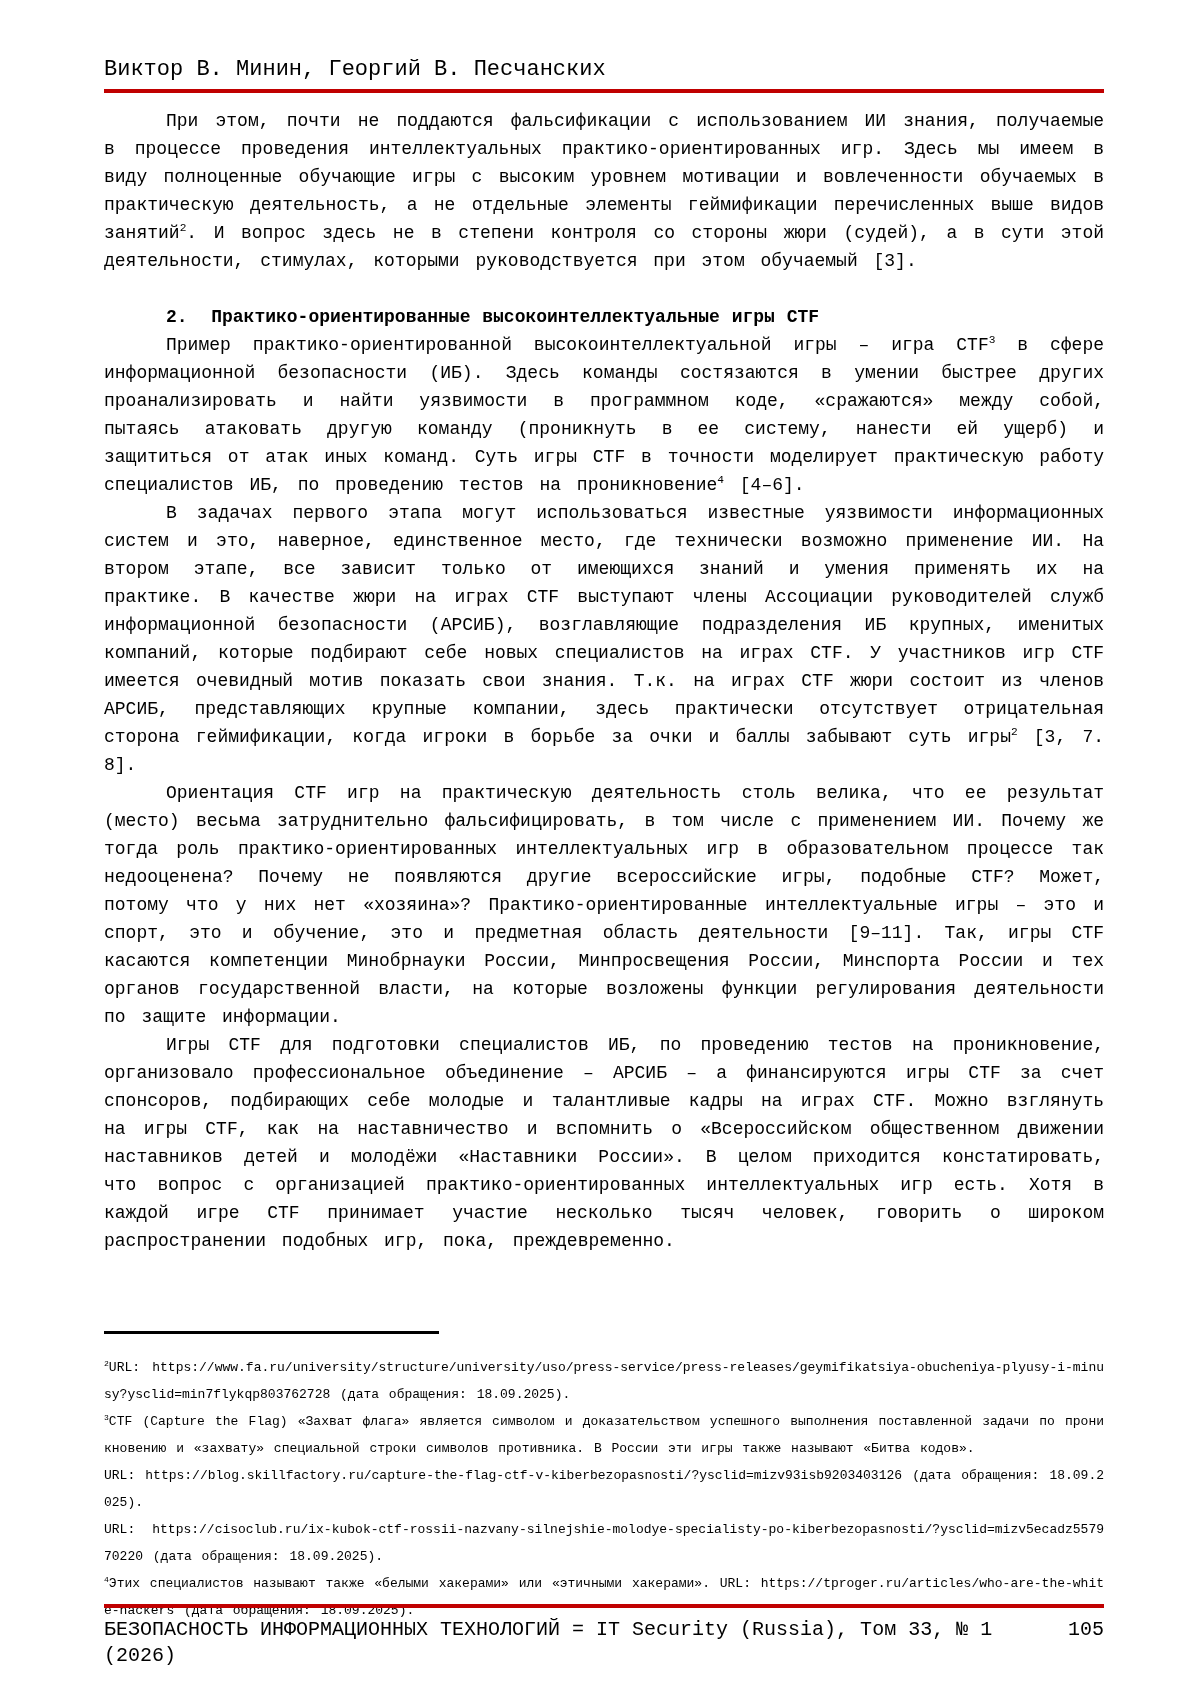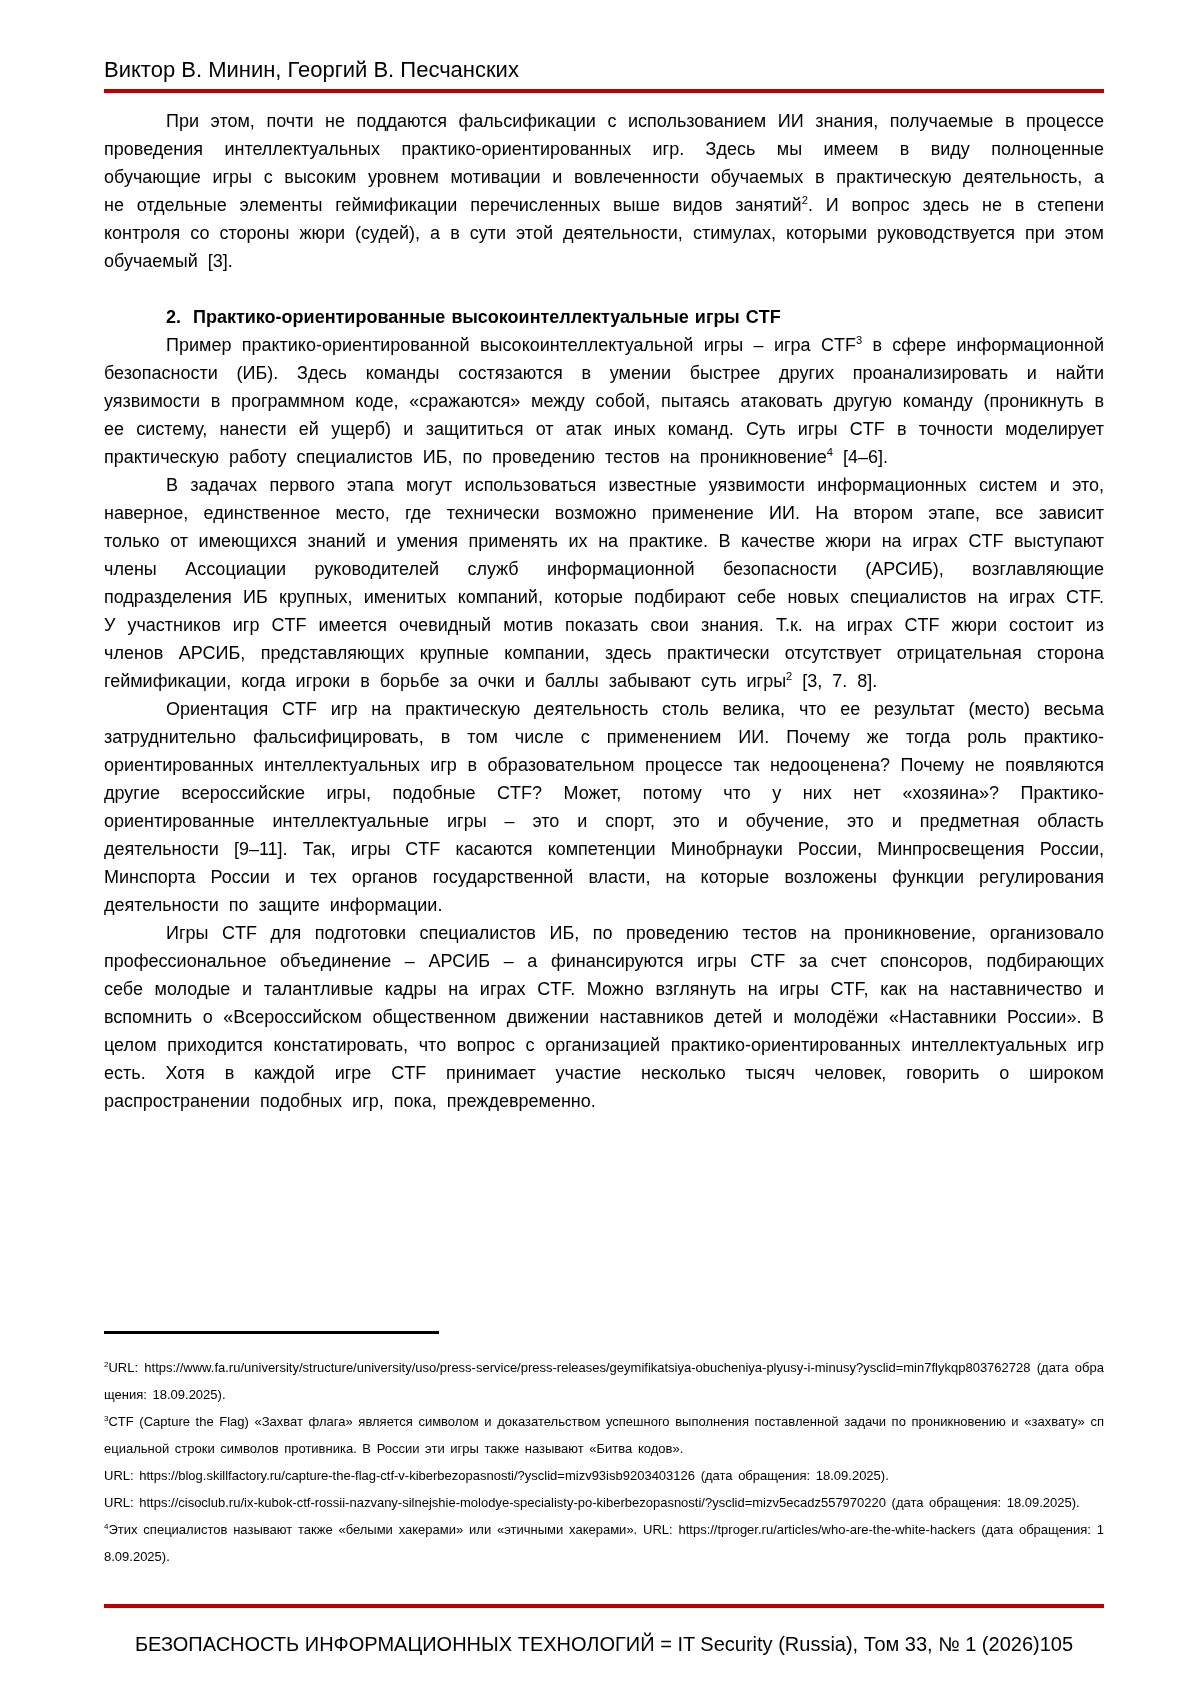--- a/index.html
+++ b/index.html
@@ -4,21 +4,21 @@
 <style>
   :root { --rule-red: #c00000; }
   * { margin: 0; padding: 0; box-sizing: border-box; }
   html, body { background: #ffffff; }
   .page {
     position: relative;
     width: 1200px;
     height: 1697px;
     background: #ffffff;
     color: #000000;
-    font-family: Liberation Sans, sans-serif;
+    font-family: Liberation Mono, monospace;
     overflow: hidden;
   }
   
   .page-header {
     position: absolute;
     top: 57px; left: 104px; width: 1000px;
     font-size: 22px; line-height: 26px;
     padding-bottom: 7px;
   }
   .header-rule, .footer-rule {
@@ -64,21 +64,21 @@
   .footnotes p { overflow-wrap: break-word; word-break: break-all; }
   
   .page-footer {
     position: absolute;
     top: 1604px; left: 104px; width: 1000px;
   }
   .footer-row {
     display: flex;
     justify-content: center;
     align-items: baseline;
-    padding-top: 23px;
+    padding-top: 9px;
     font-size: 20px; line-height: 26px;
   }
 </style>
 </head>
 <body>
 
 <div class="page">
 
   <div class="page-header">
     <span>Виктор В. Минин, Георгий В. Песчанских</span>

